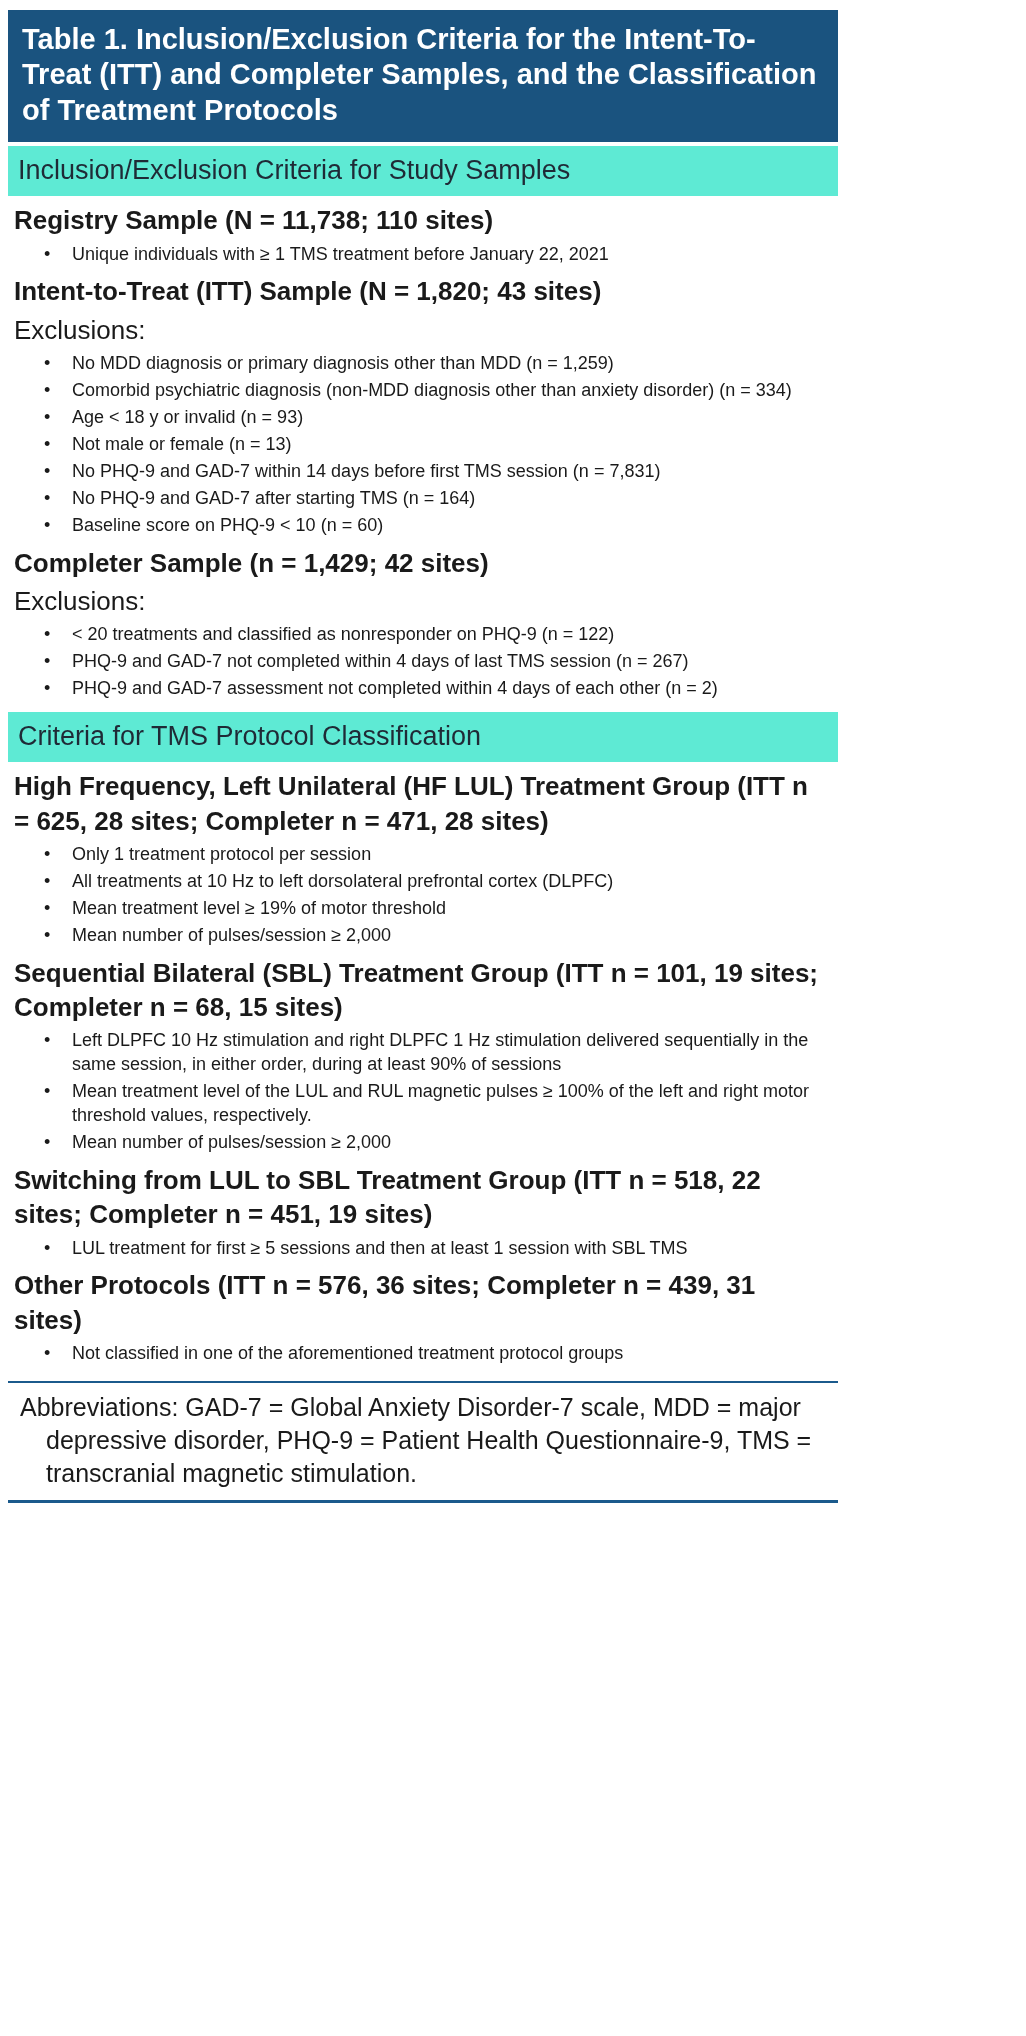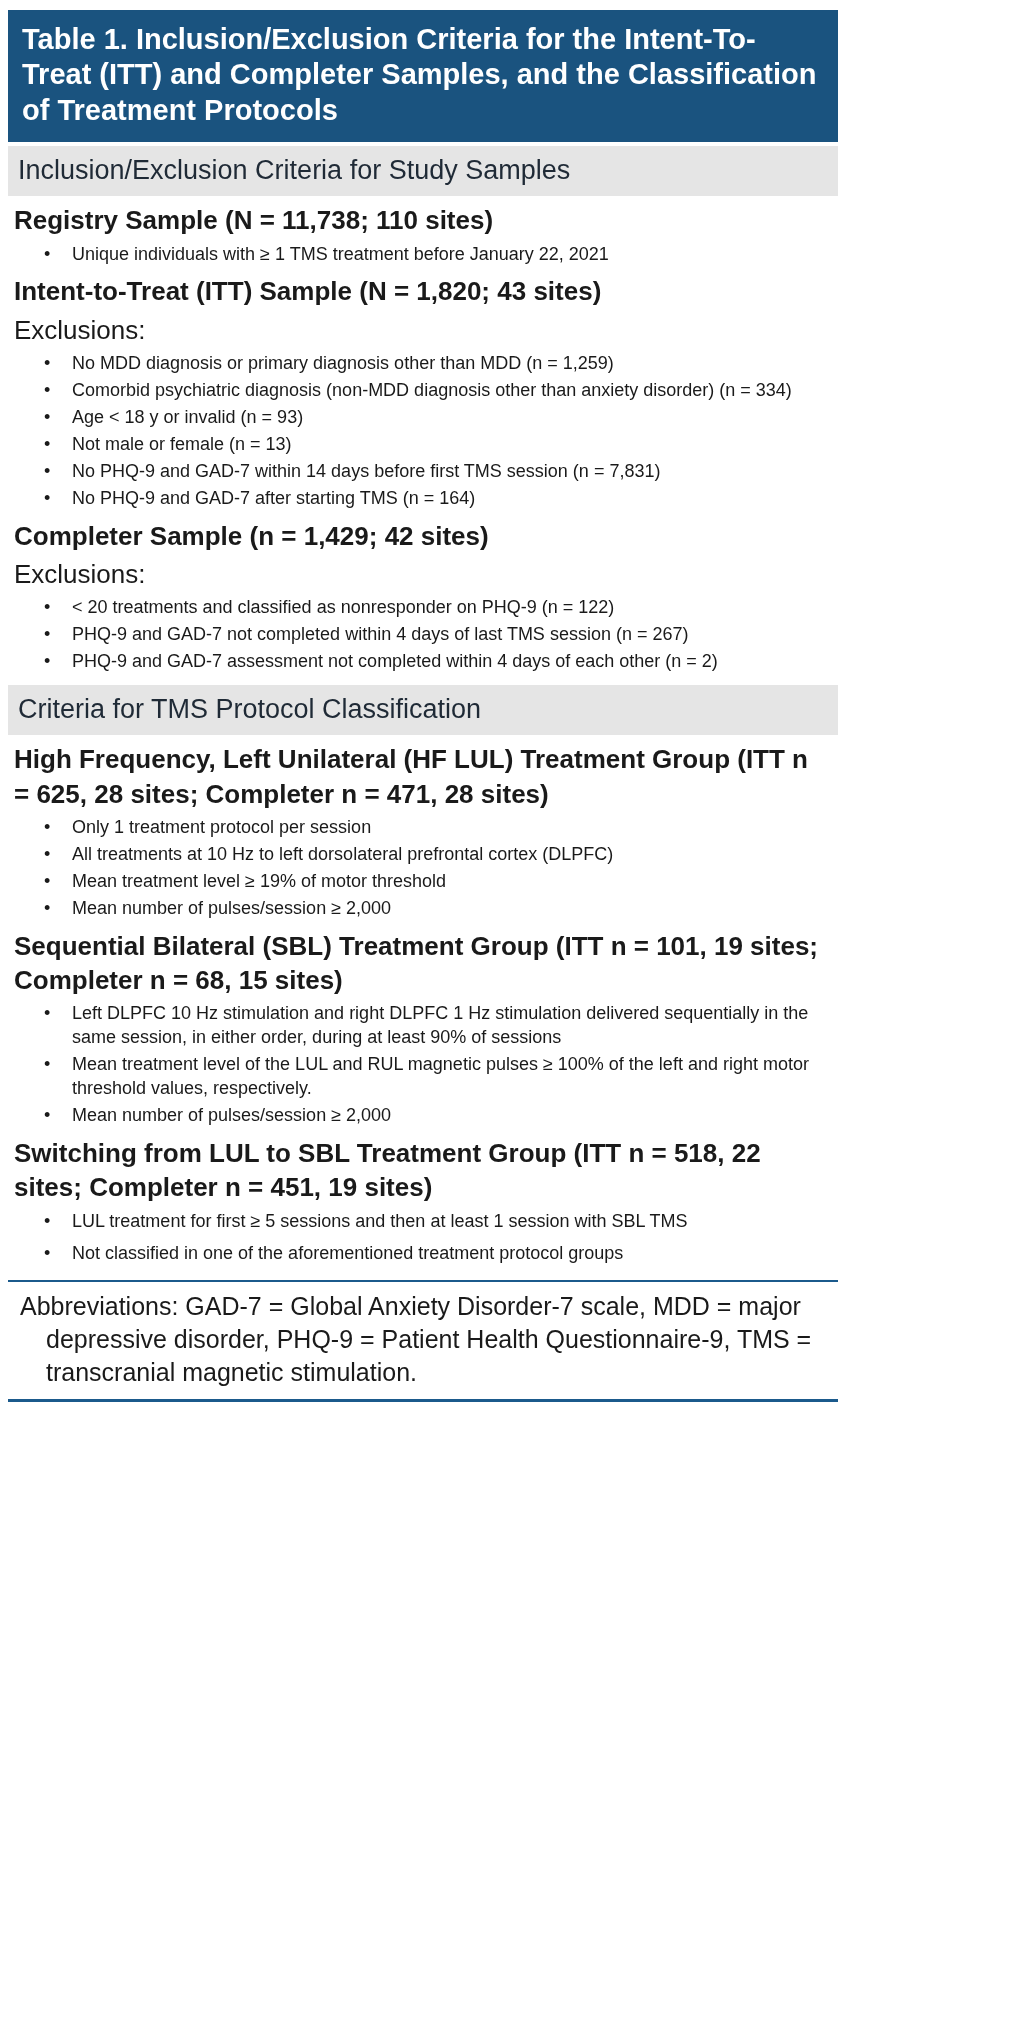--- a/index.html
+++ b/index.html
@@ -20,21 +20,21 @@
   }
   .title-bar {
     background: #1a537f;
     color: #ffffff;
     font-weight: bold;
     font-size: 29px;
     line-height: 1.22;
     padding: 12px 16px 14px 14px;
   }
   .section-header {
-    background: #e5e5e5;
+    background: #5eead4;
     color: #1f2a36;
     font-size: 27px;
     line-height: 1.3;
     padding: 7px 12px 8px 10px;
     margin: 6px 0 4px 0;
   }
   .section-header:first-child { margin-top: 4px; }
   .subheading {
     font-weight: bold;
     font-size: 26px;
@@ -97,20 +97,21 @@
         </ul>
         <div class="subheading">Intent-to-Treat (ITT) Sample (N = 1,820; 43 sites)</div>
         <div class="underlined-label">Exclusions:</div>
         <ul class="bullet-list">
           <li>No MDD diagnosis or primary diagnosis other than MDD (n = 1,259)</li>
           <li>Comorbid psychiatric diagnosis (non-MDD diagnosis other than anxiety disorder) (n = 334)</li>
           <li>Age &lt; 18 y or invalid (n = 93)</li>
           <li>Not male or female (n = 13)</li>
           <li>No PHQ-9 and GAD-7 within 14 days before first TMS session (n = 7,831)</li>
           <li>No PHQ-9 and GAD-7 after starting TMS (n = 164)</li>
+          <li>Baseline score on PHQ-9 &lt; 10 (n = 60)</li>
         </ul>
         <div class="subheading">Completer Sample (n = 1,429; 42 sites)</div>
         <div class="underlined-label">Exclusions:</div>
         <ul class="bullet-list">
           <li>&lt; 20 treatments and classified as nonresponder on PHQ-9 (n = 122)</li>
           <li>PHQ-9 and GAD-7 not completed within 4 days of last TMS session (n = 267)</li>
           <li>PHQ-9 and GAD-7 assessment not completed within 4 days of each other (n = 2)</li>
         </ul>
         <div class="section-header">Criteria for TMS Protocol Classification</div>
         <div class="subheading">High Frequency, Left Unilateral (HF LUL) Treatment Group (ITT n = 625, 28 sites; Completer n = 471, 28 sites)</div>
@@ -123,20 +124,21 @@
         <div class="subheading">Sequential Bilateral (SBL) Treatment Group (ITT n = 101, 19 sites; Completer n = 68, 15 sites)</div>
         <ul class="bullet-list">
           <li>Left DLPFC 10 Hz stimulation and right DLPFC 1 Hz stimulation delivered sequentially in the same session, in either order, during at least 90% of sessions</li>
           <li>Mean treatment level of the LUL and RUL magnetic pulses ≥ 100% of the left and right motor threshold values, respectively.</li>
           <li>Mean number of pulses/session ≥ 2,000</li>
         </ul>
         <div class="subheading">Switching from LUL to SBL Treatment Group (ITT n = 518, 22 sites; Completer n = 451, 19 sites)</div>
         <ul class="bullet-list">
           <li>LUL treatment for first ≥ 5 sessions and then at least 1 session with SBL TMS</li>
         </ul>
+        <div class="subheading">Other Protocols (ITT n = 576, 36 sites; Completer n = 439, 31 sites)</div>
         <ul class="bullet-list">
           <li>Not classified in one of the aforementioned treatment protocol groups</li>
         </ul>
       </div>
 
     <div class="rule"></div>
 
     <div class="footnote">Abbreviations: GAD-7 = Global Anxiety Disorder-7 scale, MDD = major depressive disorder, PHQ-9 = Patient Health Questionnaire-9, TMS = transcranial magnetic stimulation.</div>
 
     <div class="rule bottom-rule"></div>

